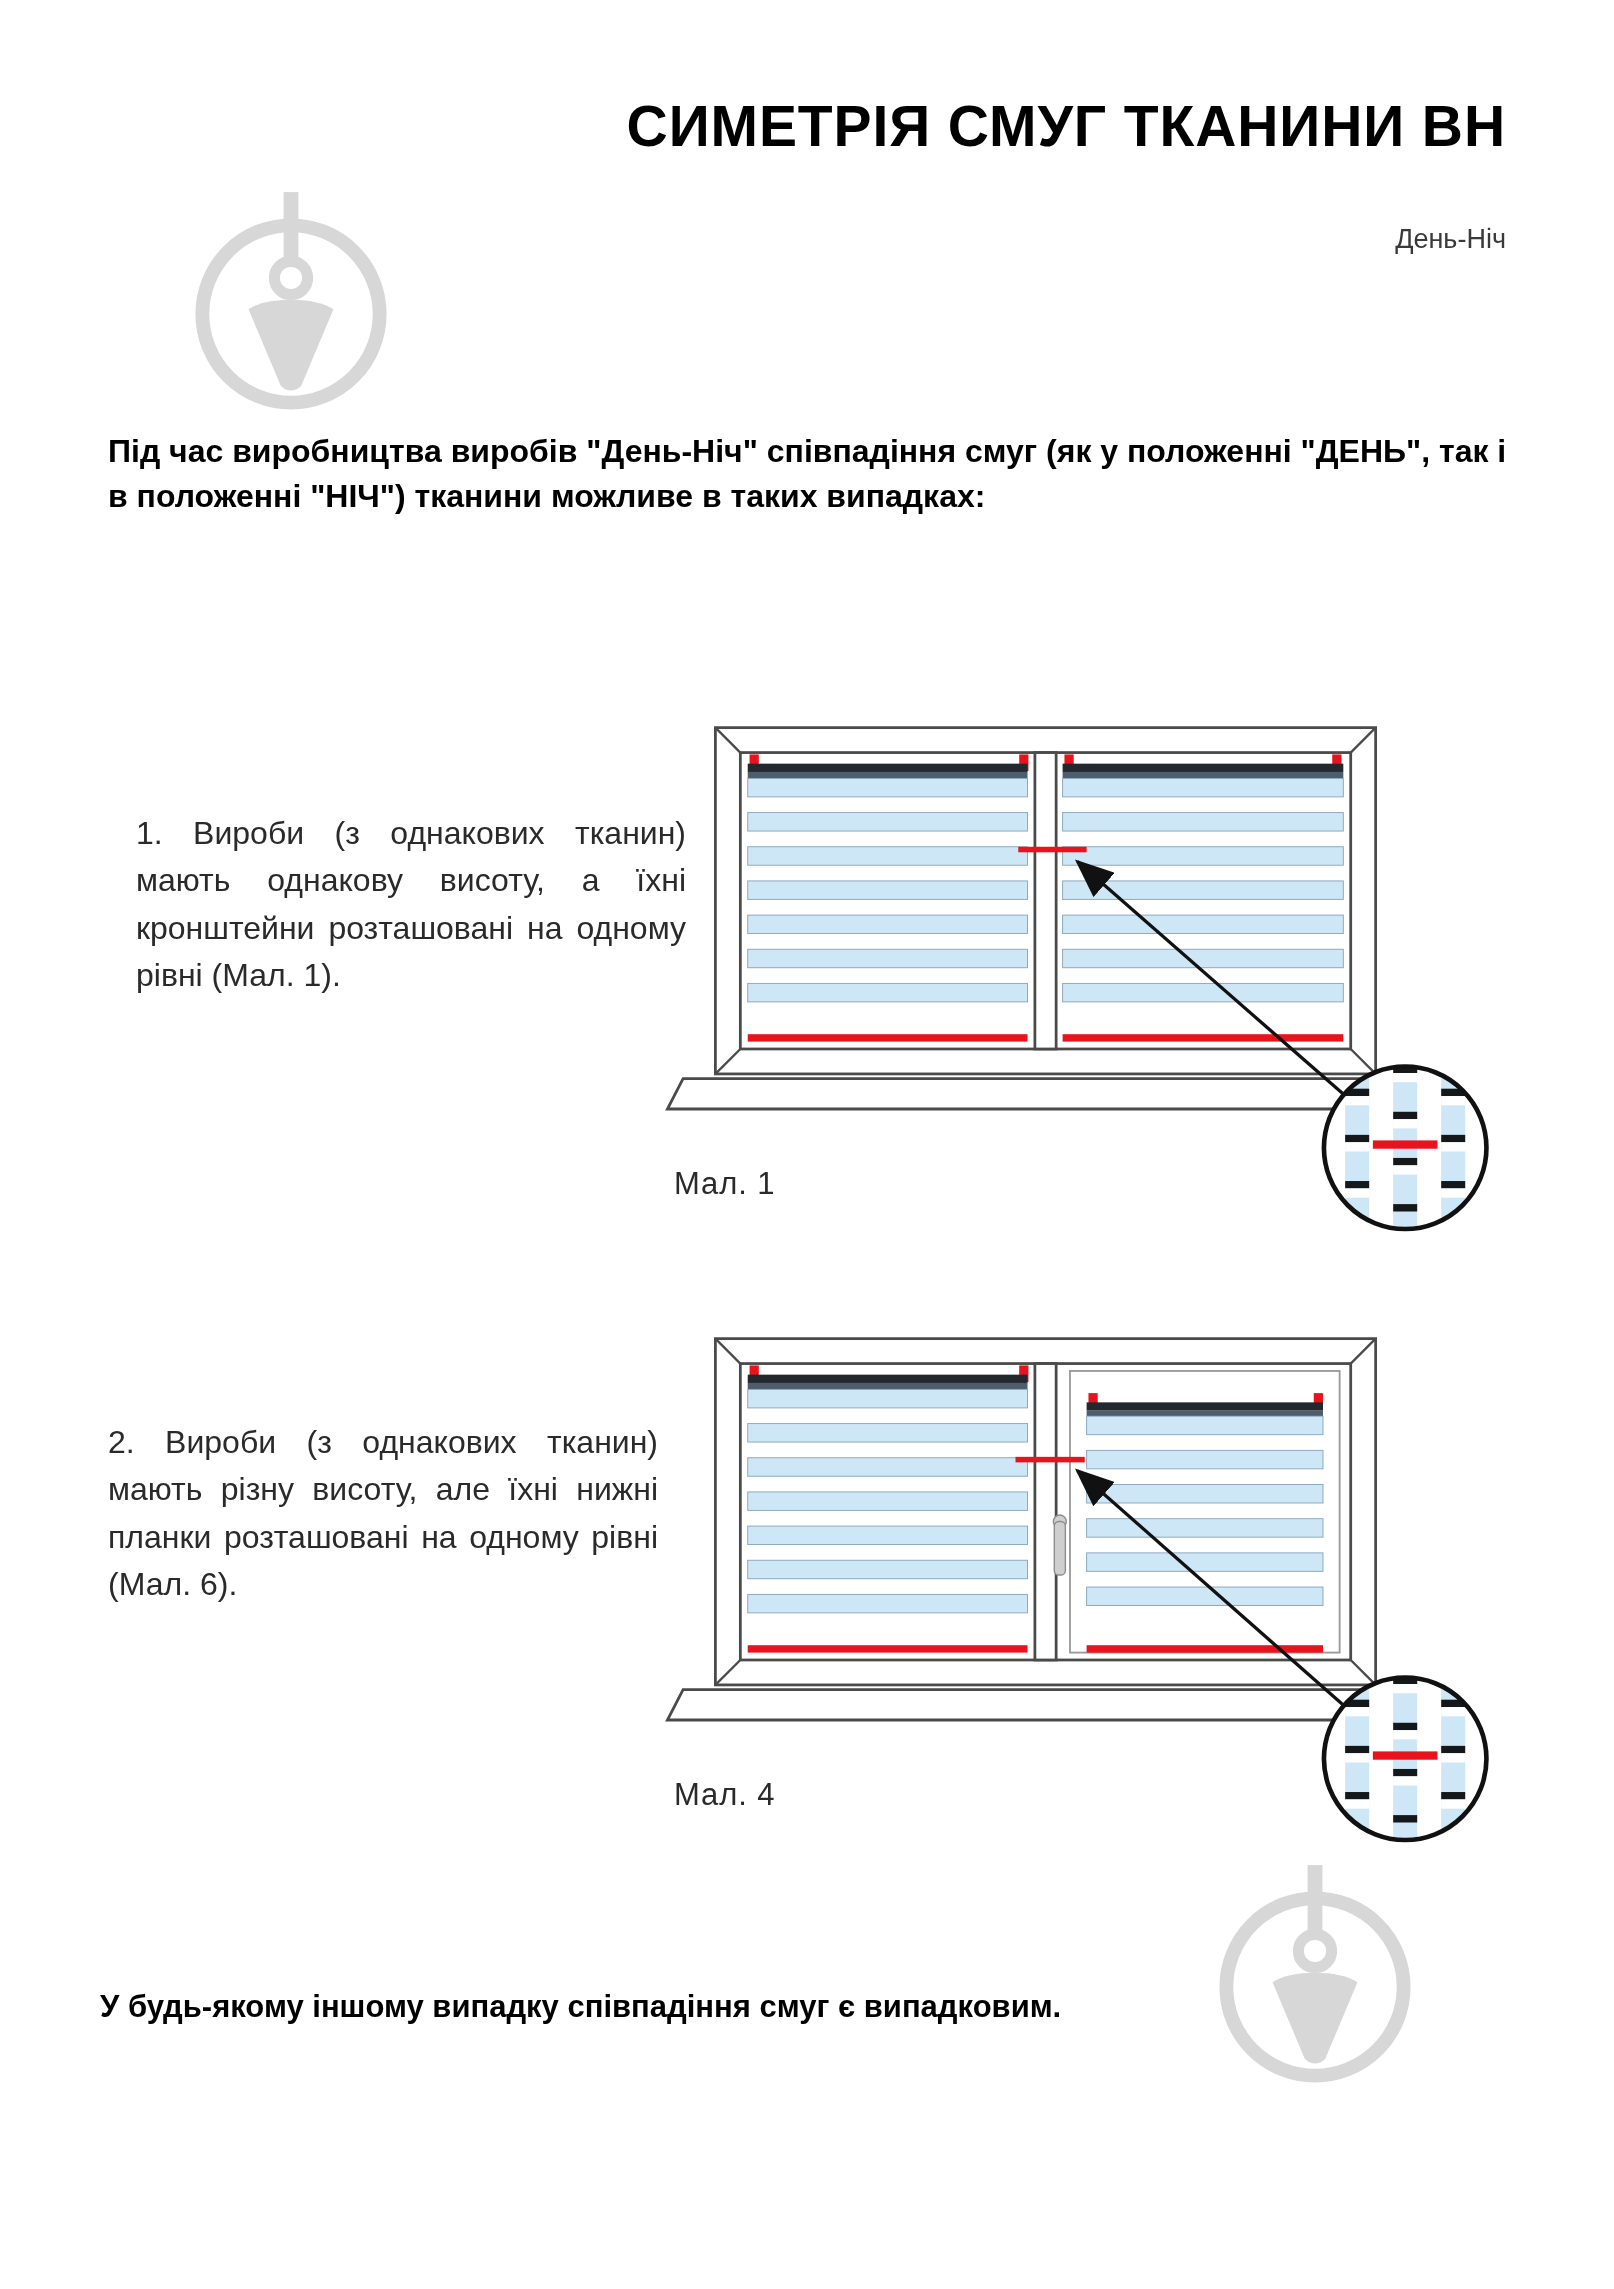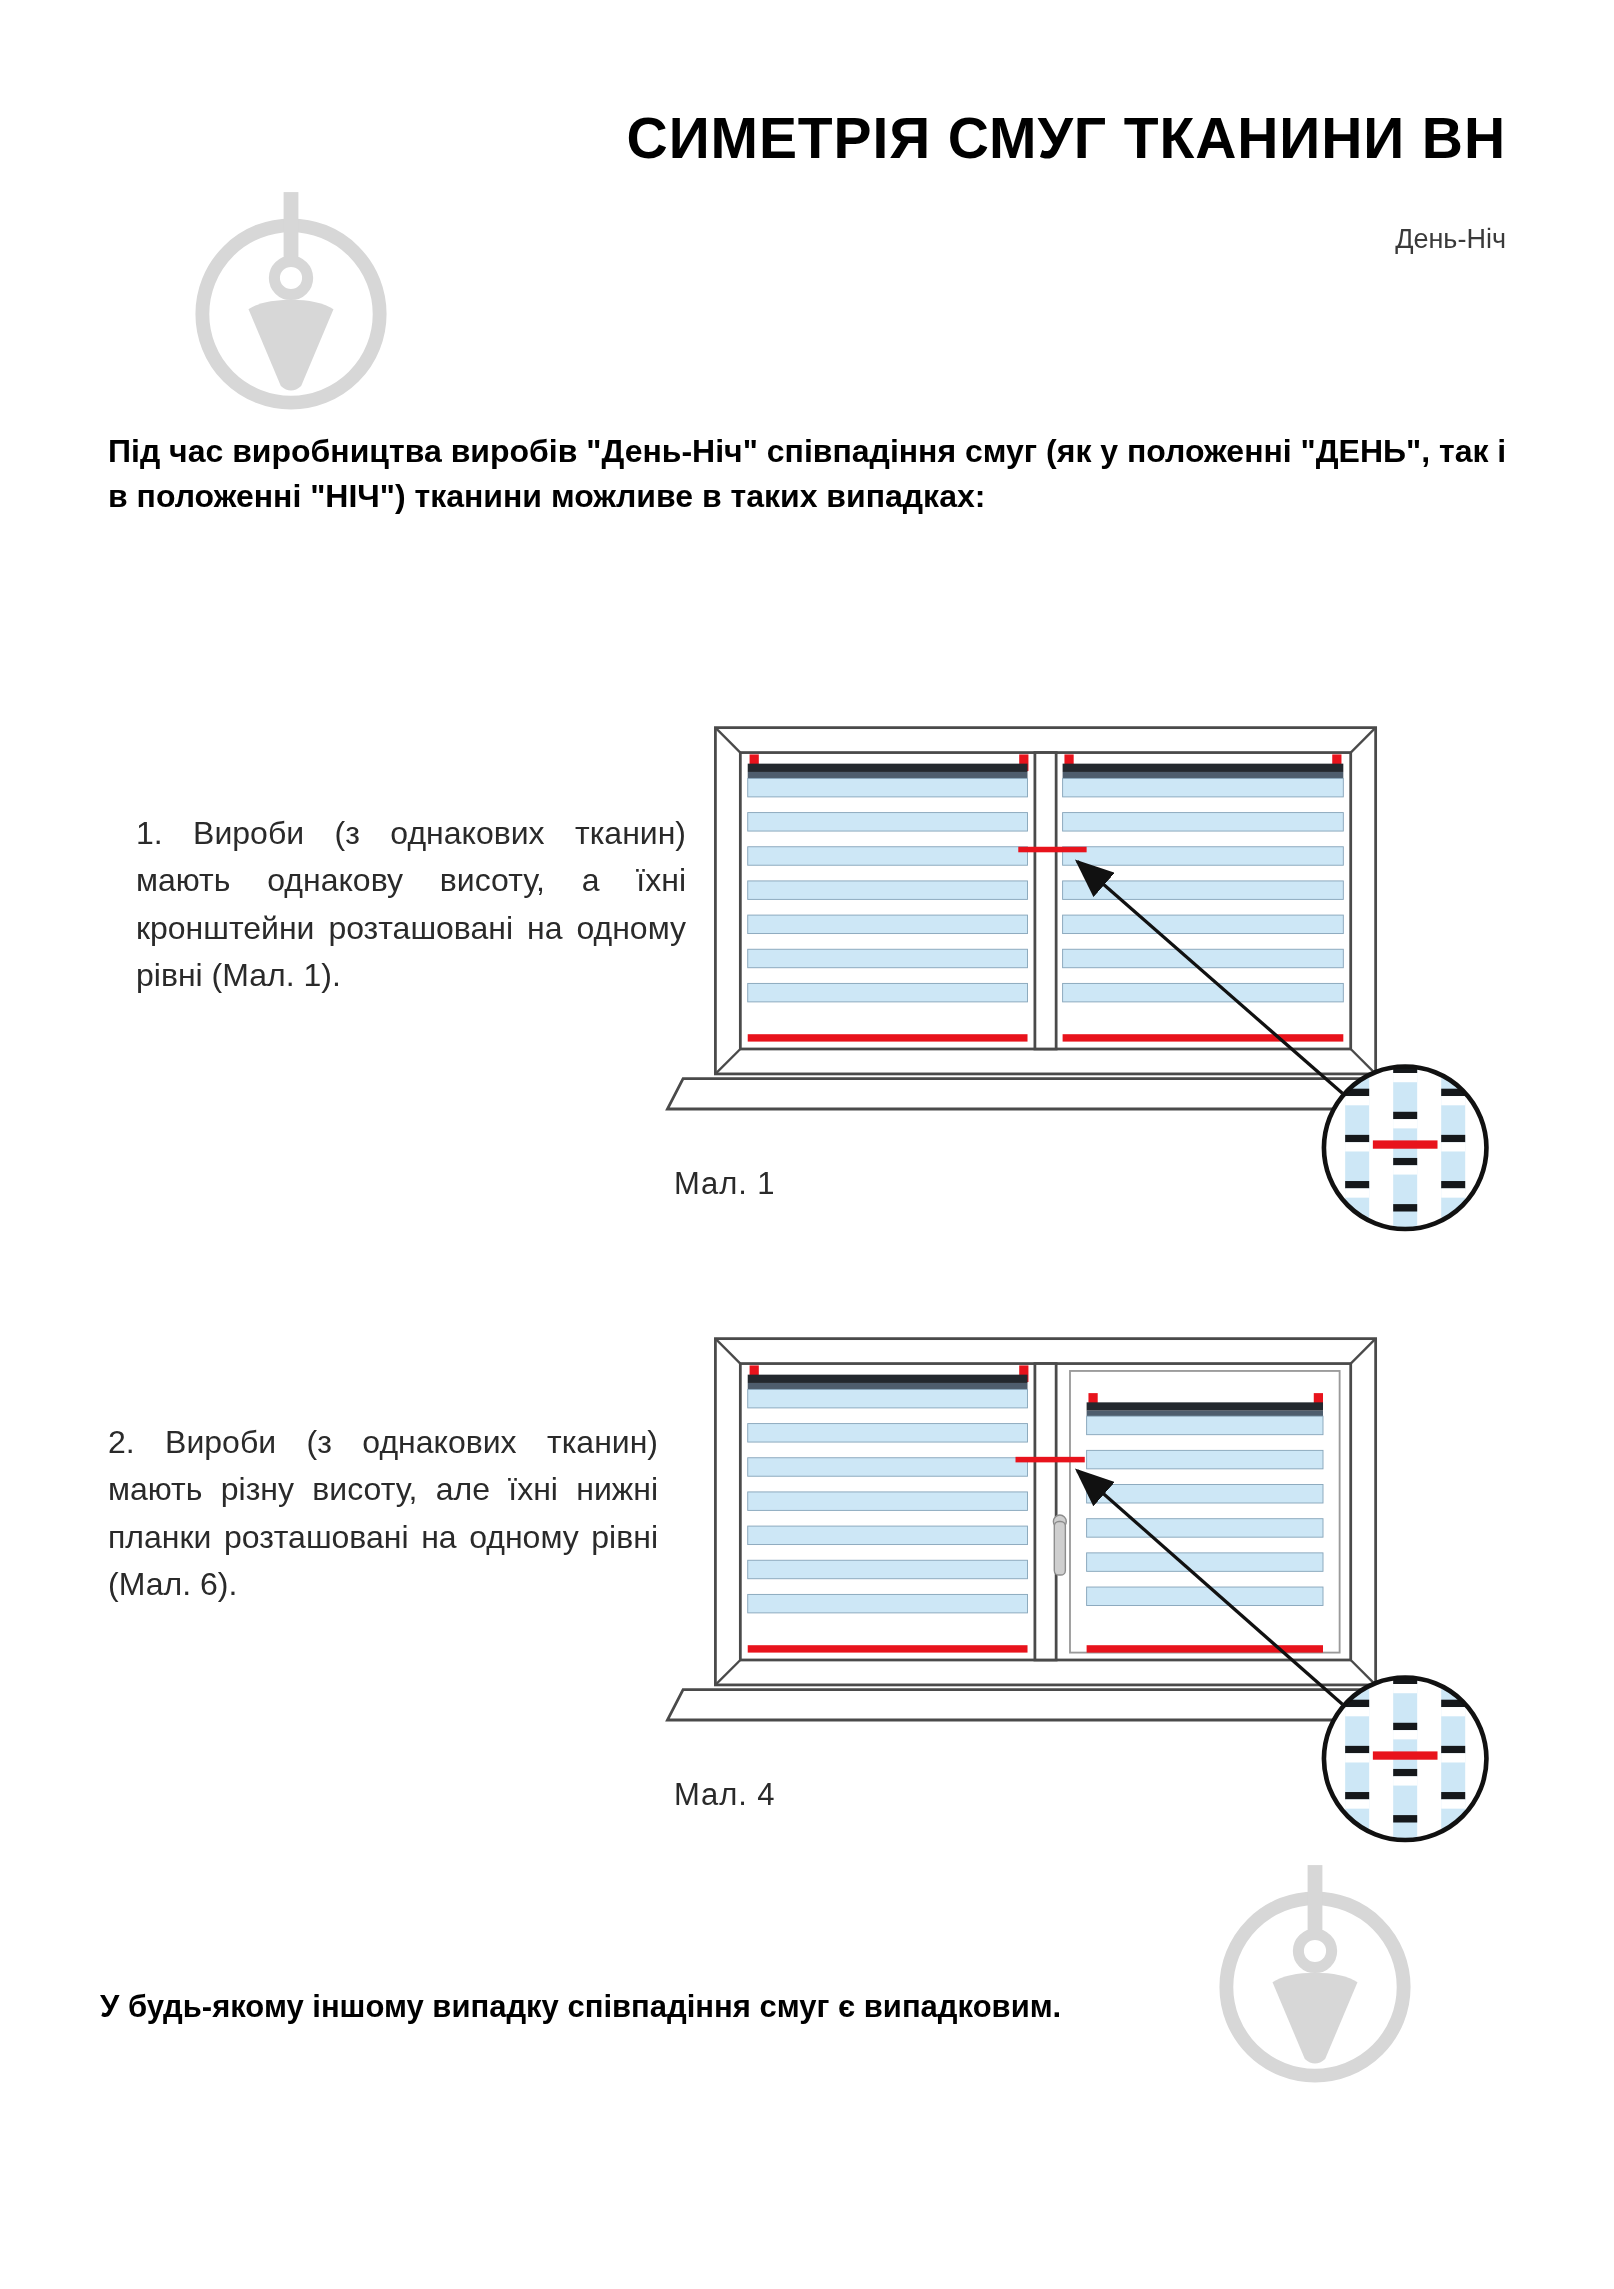--- a/index.html
+++ b/index.html
@@ -13,21 +13,21 @@
   }
   *{box-sizing:border-box;}
   html,body{margin:0;padding:0;}
   body{
     width:1614px;height:2290px;position:relative;background:#ffffff;
     font-family:"Liberation Sans", sans-serif;color:var(--text-black);
     overflow:hidden;
   }
   .abs{position:absolute;}
   .page-title{
-    right:108px;top:105px;font-size:57px;font-weight:bold;letter-spacing:0.9px;
+    right:108px;top:93px;font-size:57px;font-weight:bold;letter-spacing:0.9px;
     color:#000;white-space:nowrap;
   }
   .page-subtitle{
     right:108px;top:224px;font-size:27px;color:#3a3a3a;text-align:right;
   }
   .intro-text{
     left:108px;top:429px;width:1412px;font-size:32px;font-weight:bold;
     line-height:1.4;color:#000;
   }
   .item-text{

